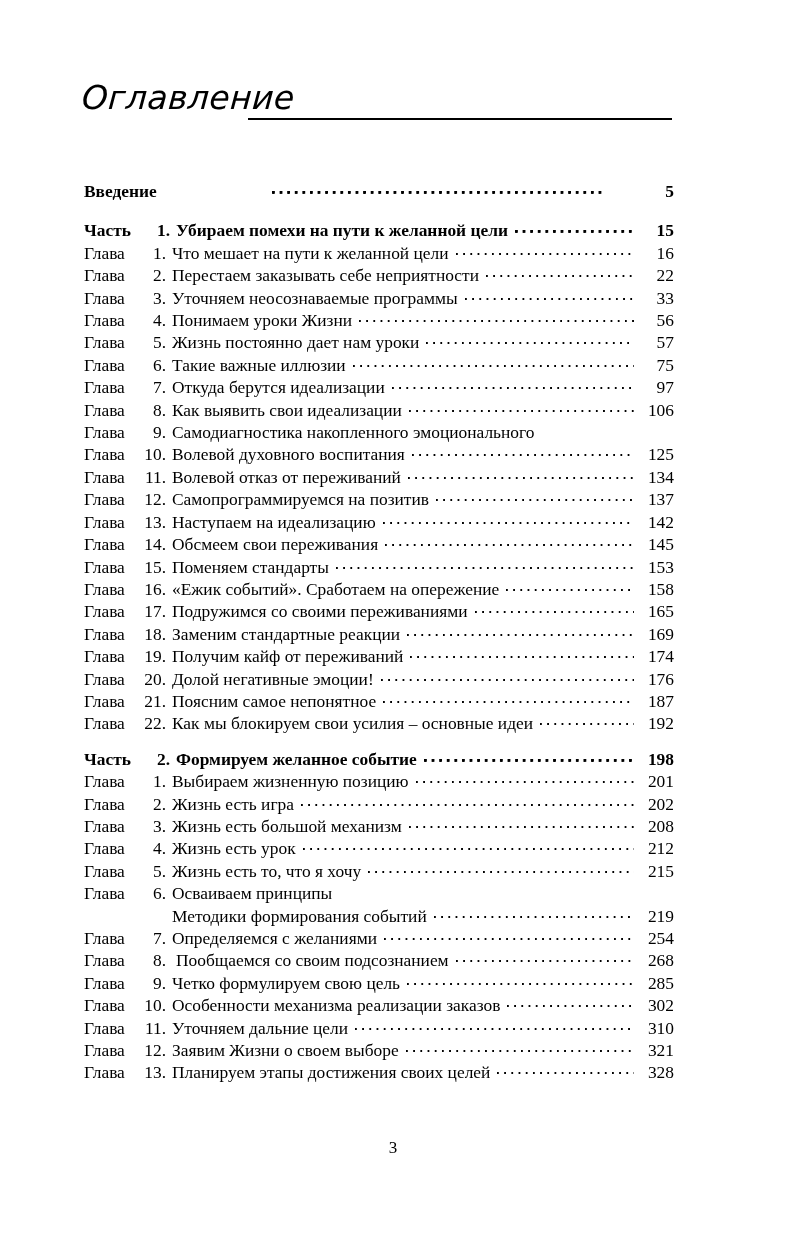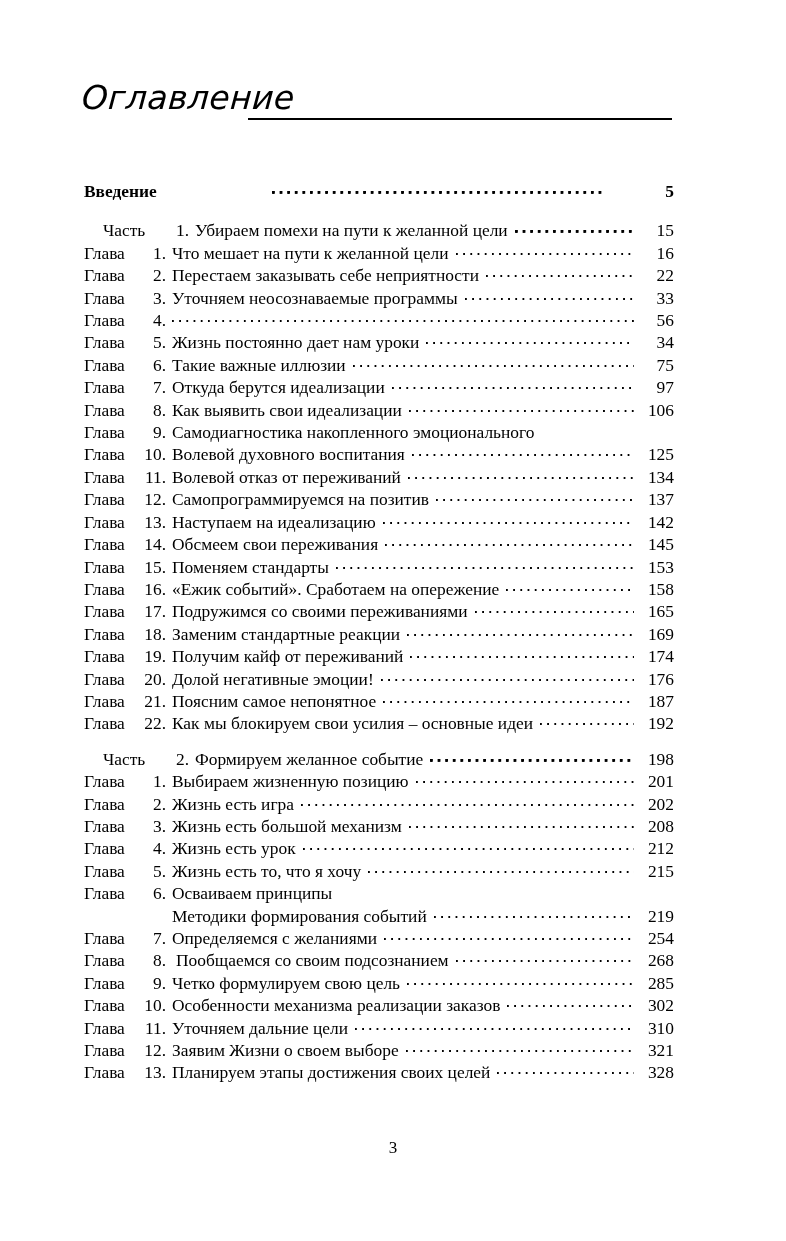--- a/index.html
+++ b/index.html
@@ -63,22 +63,21 @@
   }
 
   .row {
     display: flex;
     align-items: baseline;
     font-size: 17.4px;
     line-height: 22.4px;
     white-space: nowrap;
   }
   .row.part {
-    font-weight: normal;
-    margin-left: 19px;
+    font-weight: bold;
   }
   .row.intro {
     font-weight: bold;
     gap: 30px;
   }
   .gap-md { height: 13px; }
   .gap-lg { height: 17px; }
 
   
   .lbl {
@@ -203,30 +202,31 @@
         <span class="num">3.</span>
         <span class="dot-after"></span>
         <span class="title">Уточняем неосознаваемые программы</span>
         <span class="leader"></span>
         <span class="pg">33</span>
       </div>
       <div class="row">
         <span class="lbl">Глава</span>
         <span class="num">4.</span>
         <span class="dot-after"></span>
+        <span class="title">Понимаем уроки Жизни</span>
         <span class="leader"></span>
         <span class="pg">56</span>
       </div>
       <div class="row">
         <span class="lbl">Глава</span>
         <span class="num">5.</span>
         <span class="dot-after"></span>
         <span class="title">Жизнь постоянно дает нам уроки</span>
         <span class="leader"></span>
-        <span class="pg">34</span>
+        <span class="pg">57</span>
       </div>
       <div class="row">
         <span class="lbl">Глава</span>
         <span class="num">6.</span>
         <span class="dot-after"></span>
         <span class="title">Такие важные иллюзии</span>
         <span class="leader"></span>
         <span class="pg">75</span>
       </div>
       <div class="row">

